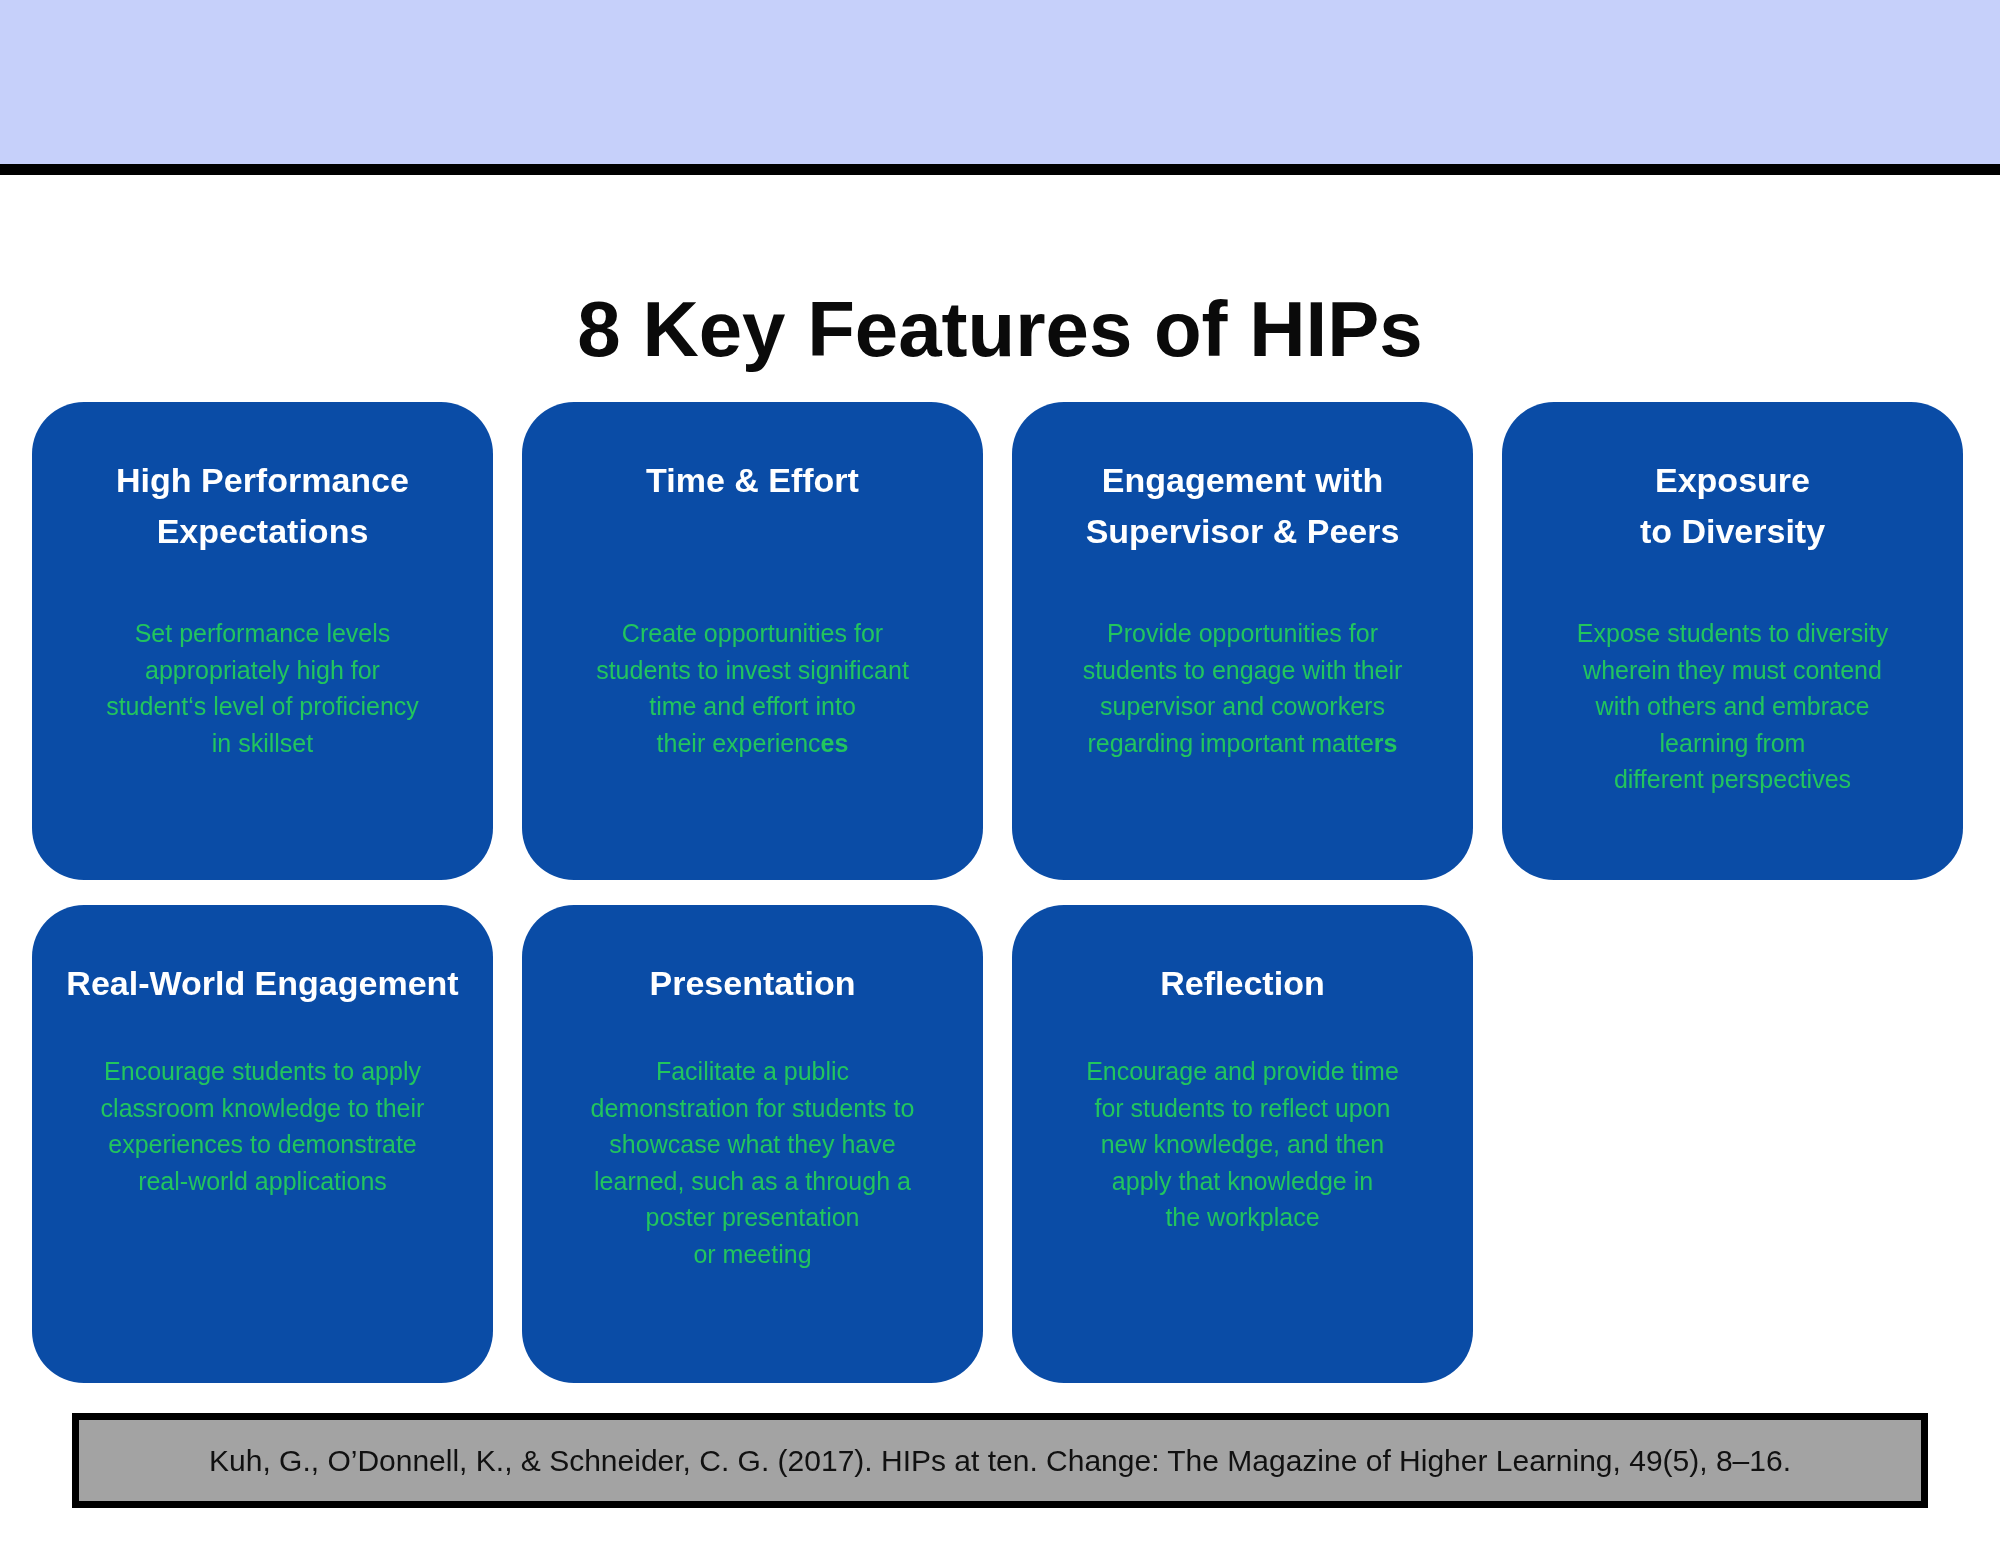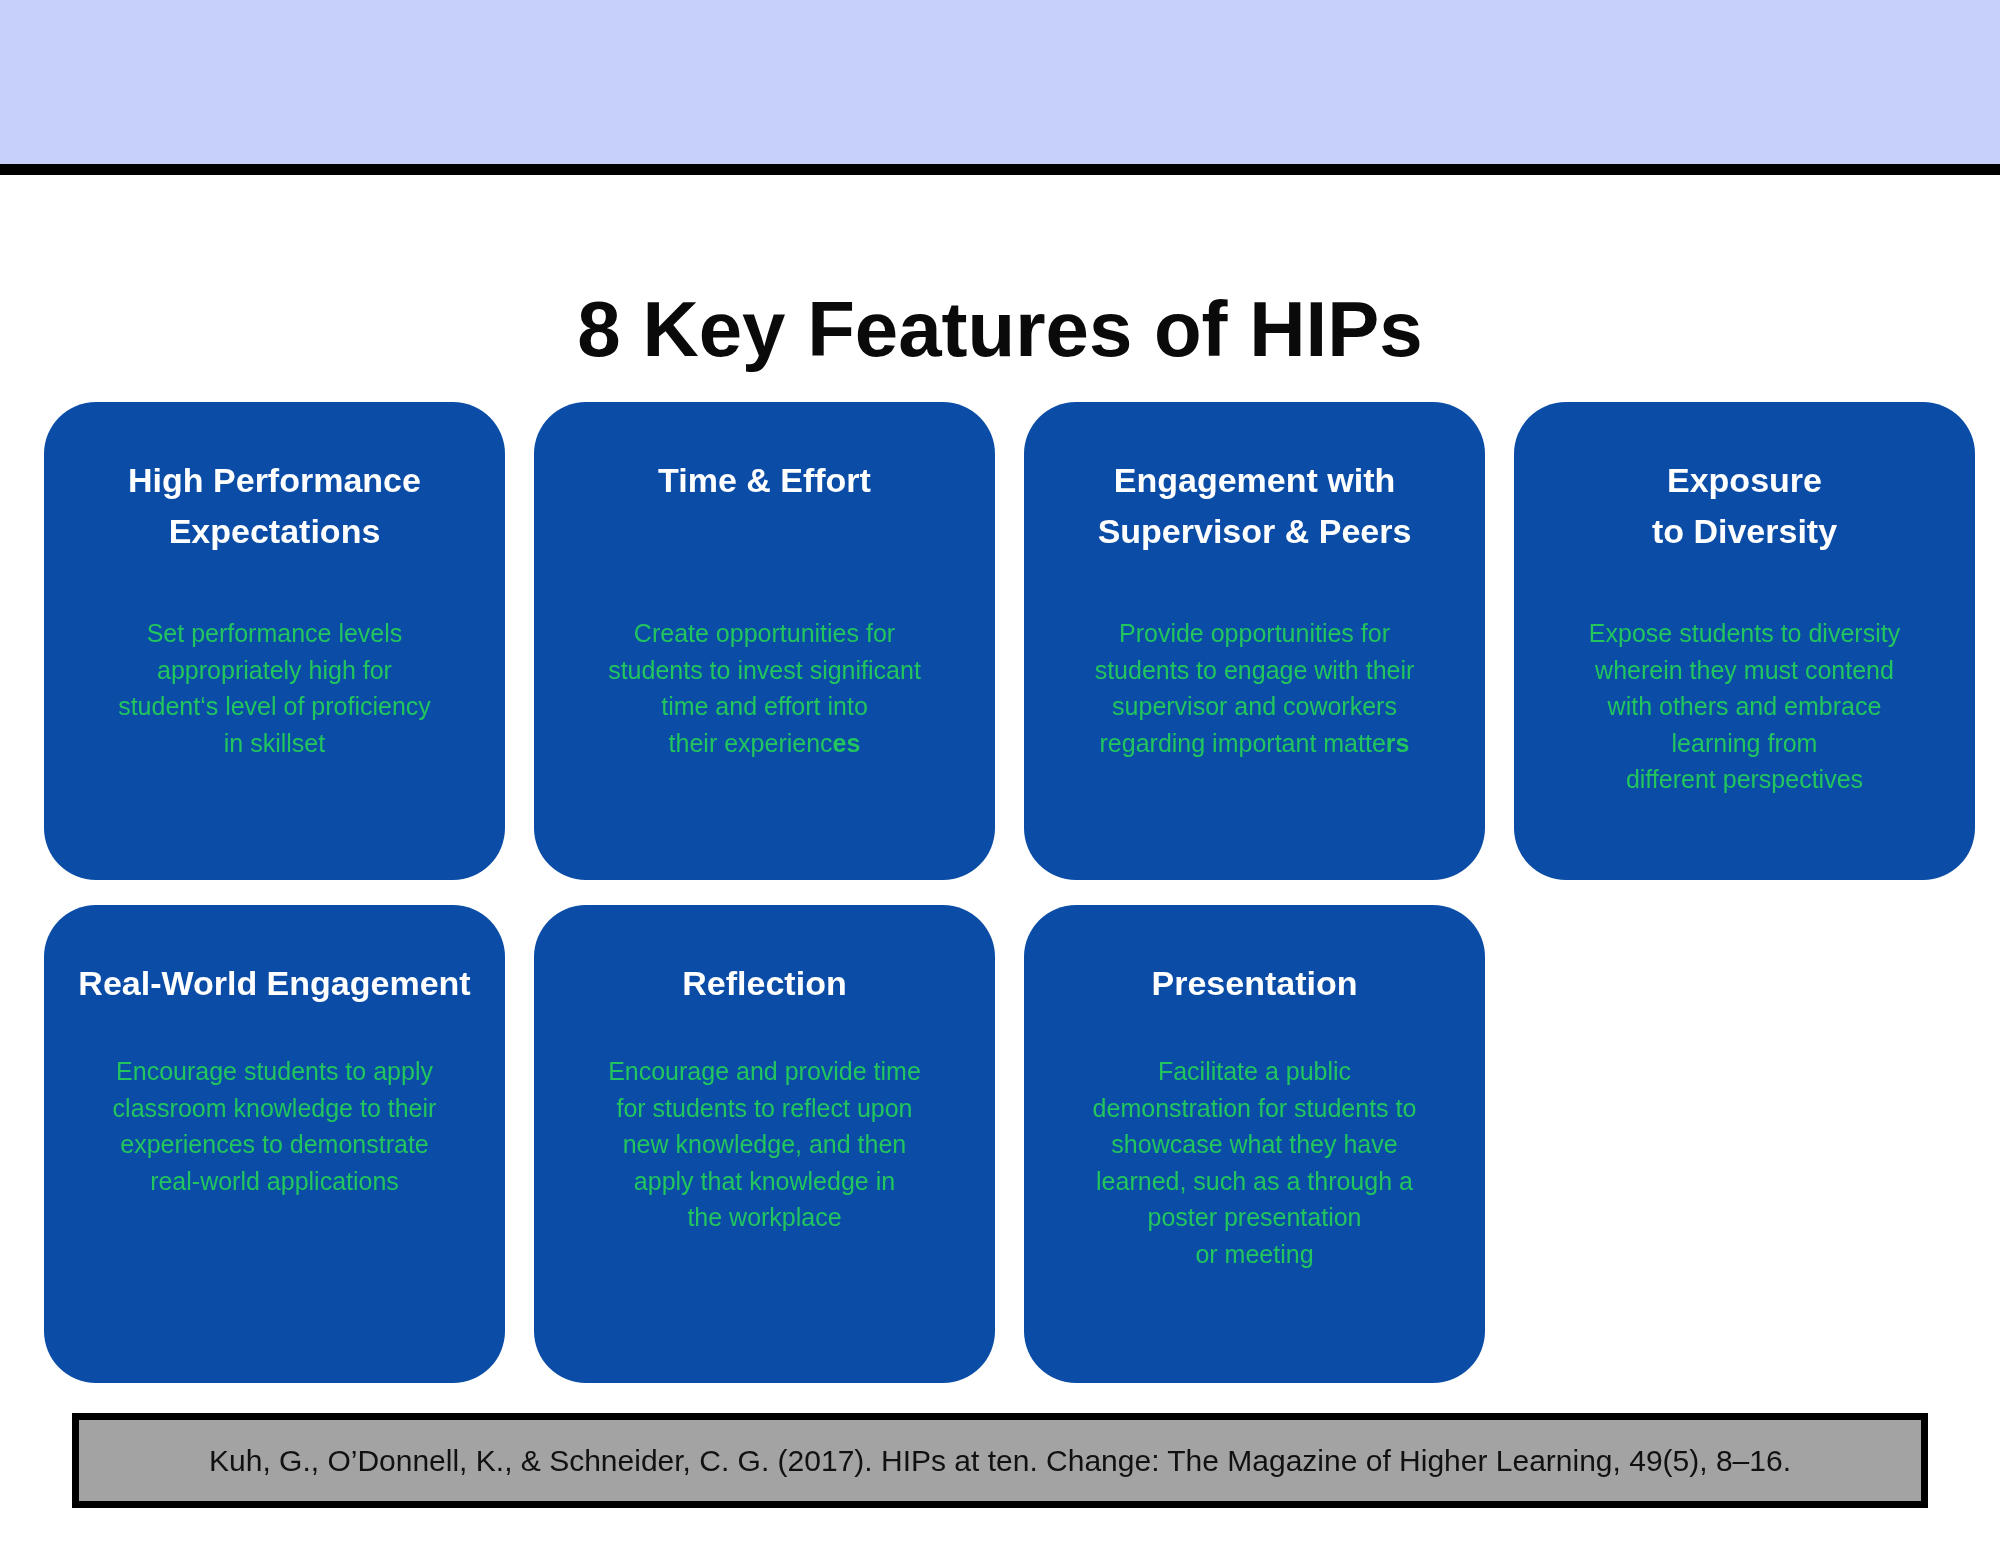--- a/index.html
+++ b/index.html
@@ -22,21 +22,21 @@
   }
 
   .page-title {
     position: absolute; left: 0; top: 232px; width: 2000px;
     text-align: center;
     font-size: 78px; font-weight: 800; color: #0a0a0a;
     letter-spacing: 0px;
   }
 
   .cards {
-    position: absolute; left: 44px; top: 402px; width: 1931px;
+    position: absolute; left: 32px; top: 402px; width: 1931px;
     display: grid;
     grid-template-columns: repeat(4, 1fr);
     column-gap: 29px; row-gap: 25px;
     grid-auto-rows: 478px;
   }
   .card {
     background: #0a4ca6;
     border-radius: 52px;
     color: #ffffff;
     text-align: center;
@@ -125,36 +125,36 @@
 
     <div class="card row2">
       <div class="card-title">Real-World Engagement</div>
       <div class="card-body"><span>Encourage students to apply
 classroom knowledge to their
 experiences to demonstrate
 real-world applications</span><b></b></div>
     </div>
 
     <div class="card row2">
-      <div class="card-title">Reflection</div>
-      <div class="card-body"><span>Encourage and provide time
-for students to reflect upon
-new knowledge, and then
-apply that knowledge in
-the workplace</span><b></b></div>
-    </div>
-
-    <div class="card row2">
       <div class="card-title">Presentation</div>
       <div class="card-body"><span>Facilitate a public
 demonstration for students to
 showcase what they have
 learned, such as a through a
 poster presentation
 or meeting</span><b></b></div>
+    </div>
+
+    <div class="card row2">
+      <div class="card-title">Reflection</div>
+      <div class="card-body"><span>Encourage and provide time
+for students to reflect upon
+new knowledge, and then
+apply that knowledge in
+the workplace</span><b></b></div>
     </div>
 
   </div>
 
   <div class="citation-box">
     <div class="citation-text">Kuh, G., O’Donnell, K., &amp; Schneider, C. G. (2017). HIPs at ten. Change: The Magazine of Higher Learning, 49(5), 8–16.</div>
   </div>
 
 </div>
 

